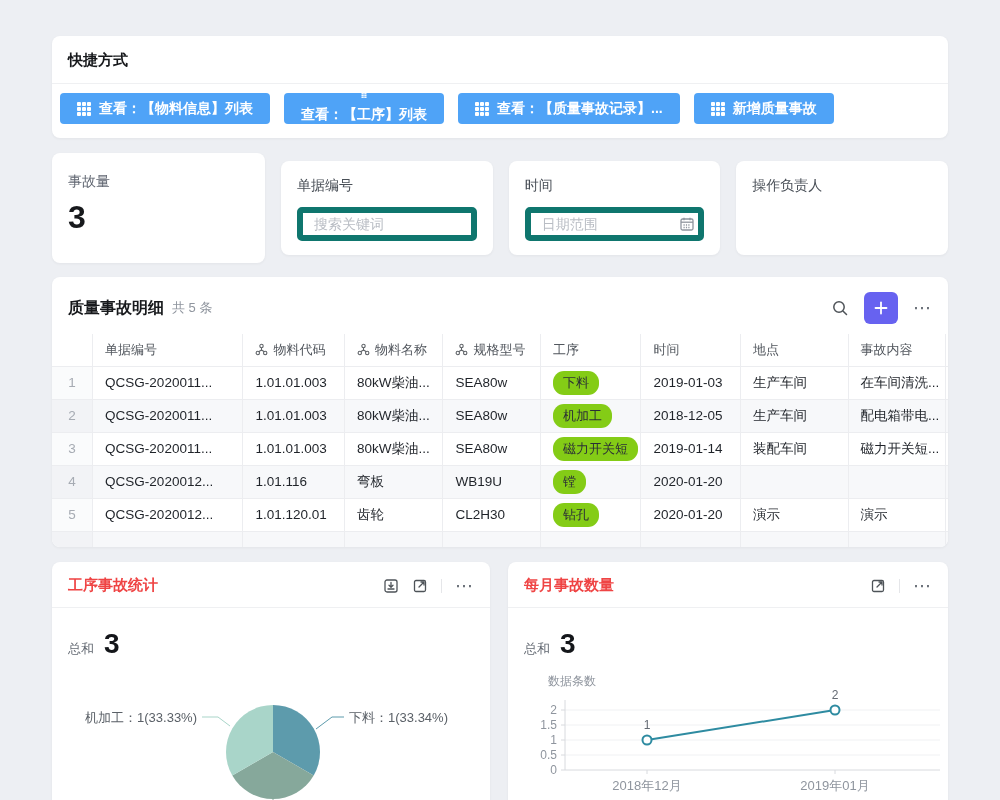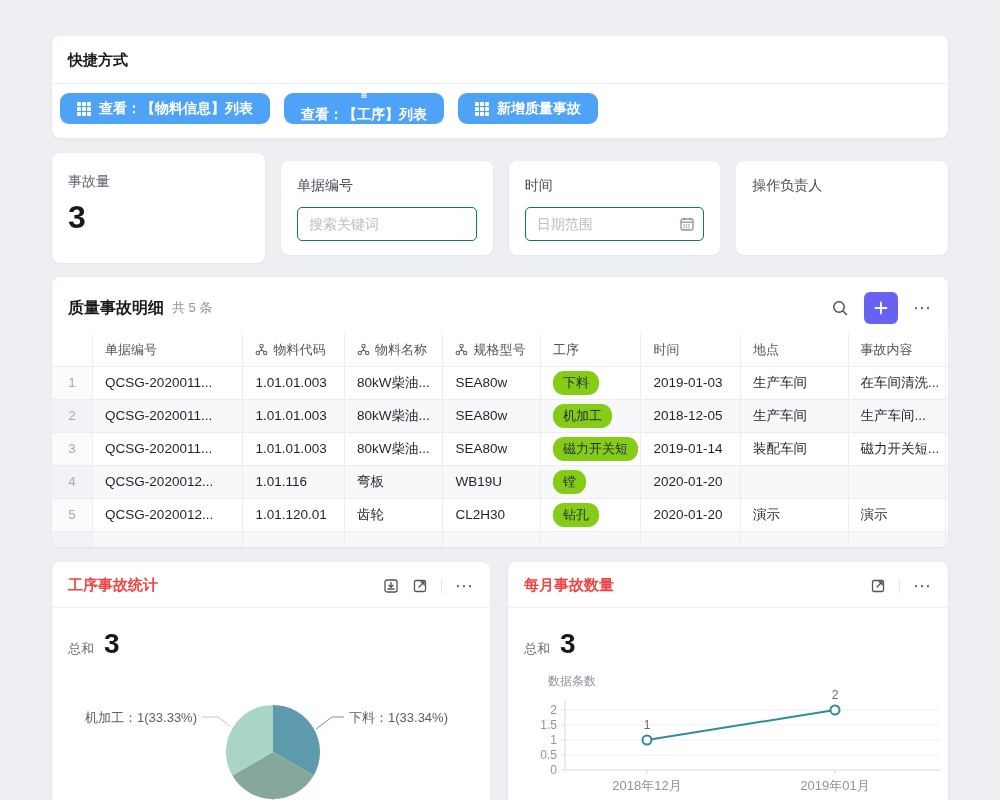--- a/index.html
+++ b/index.html
@@ -7,32 +7,32 @@
   body { background:#edeff3; font-family:"Liberation Sans","DejaVu Sans",sans-serif; color:#1f2329; }
   .page { width:1000px; height:800px; padding:36px 52px 0; overflow:hidden; }
   .card { background:#fff; border-radius:8px; box-shadow:0 1px 3px rgba(31,35,41,.05); }
 
   
   .shortcuts .title-row { padding:15px 16px 13px; }
   .shortcuts h2 { font-size:15px; font-weight:600; color:#17191c; }
   .hdivider { height:1px; background:#eff0f2; }
   .btn-row { display:flex; gap:14px; padding:9px 8px 14px; }
   .sc-btn { display:flex; align-items:center; gap:8px; height:31px; padding:0 17px;
-    background:#4fa3f7; color:#fff; border:none; border-radius:9px;
+    background:#4fa3f7; color:#fff; border:none; border-radius:4px;
     font-size:14px; font-weight:600; font-family:inherit; cursor:pointer; white-space:nowrap; }
 
   
   .filter-row { display:grid; grid-template-columns:213px 1fr 1fr 1fr; gap:16px; margin-top:15px; height:110px; }
   .stat-card { padding:20px 16px; height:110px; }
   .stat-card .flabel { font-size:14px; color:#5f6570; }
   .stat-card .fvalue { font-size:32px; font-weight:600; margin-top:8px; color:#17191c; }
   .input-card { height:94px; margin-top:8px; padding:16px; }
   .input-card .flabel { font-size:14px; color:#494f57; }
   .fctrl { position:relative; margin-top:12px; }
-  .fctrl input, .fctrl .fakeselect { width:100%; height:34px; border:1px solid #0f766e; border-radius:5px;
+  .fctrl input, .fctrl .fakeselect { width:100%; height:34px; border:6px solid #0f766e; border-radius:5px;
     padding:0 30px 0 11px; font-size:14px; font-family:inherit; color:#1f2329; background:#fff; display:flex; align-items:center; }
   .fctrl input::placeholder { color:#b9bdc4; }
   .fctrl .ph { color:#b9bdc4; font-size:14px; }
   .fctrl .ficon { position:absolute; right:9px; top:50%; transform:translateY(-50%); display:flex; }
 
   
   .table-card { margin-top:14px; height:270px; overflow:hidden; }
   .tc-head { display:flex; align-items:center; padding:15px 16px 10px; }
   .tc-head h2 { font-size:16px; font-weight:600; color:#17191c; }
   .tc-count { font-size:13px; color:#8f959e; margin-left:8px; }
@@ -109,20 +109,34 @@
             <rect x="0" y="0" width="4" height="4" rx="0.9"></rect>
             <rect x="5" y="0" width="4" height="4" rx="0.9"></rect>
             <rect x="10" y="0" width="4" height="4" rx="0.9"></rect>
             <rect x="0" y="5" width="4" height="4" rx="0.9"></rect>
             <rect x="5" y="5" width="4" height="4" rx="0.9"></rect>
             <rect x="10" y="5" width="4" height="4" rx="0.9"></rect>
             <rect x="0" y="10" width="4" height="4" rx="0.9"></rect>
             <rect x="5" y="10" width="4" height="4" rx="0.9"></rect>
             <rect x="10" y="10" width="4" height="4" rx="0.9"></rect>
           </svg>
+          <span>查看：【质量事故记录】...</span>
+        </button>
+        <button class="sc-btn" style="background: rgb(79, 163, 247);">
+          <svg width="14" height="14" viewBox="0 0 14 14" fill="#fff">
+            <rect x="0" y="0" width="4" height="4" rx="0.9"></rect>
+            <rect x="5" y="0" width="4" height="4" rx="0.9"></rect>
+            <rect x="10" y="0" width="4" height="4" rx="0.9"></rect>
+            <rect x="0" y="5" width="4" height="4" rx="0.9"></rect>
+            <rect x="5" y="5" width="4" height="4" rx="0.9"></rect>
+            <rect x="10" y="5" width="4" height="4" rx="0.9"></rect>
+            <rect x="0" y="10" width="4" height="4" rx="0.9"></rect>
+            <rect x="5" y="10" width="4" height="4" rx="0.9"></rect>
+            <rect x="10" y="10" width="4" height="4" rx="0.9"></rect>
+          </svg>
           <span>新增质量事故</span>
         </button>
       </div>
   </section>
 
   <section class="filter-row">
     <div class="card stat-card">
       <div class="flabel">事故量</div>
       <div class="fvalue">3</div>
     </div>
@@ -270,21 +284,21 @@
             </tr>
             <tr>
               <td class="idx">2</td>
               <td>QCSG-2020011...</td>
               <td>1.01.01.003</td>
               <td>80kW柴油...</td>
               <td>SEA80w</td>
               <td><span class="badge">机加工</span></td>
               <td>2018-12-05</td>
               <td>生产车间</td>
-              <td>生产车间...</td>
+              <td>配电箱带电...</td>
               <td></td>
             </tr>
             <tr>
               <td class="idx">3</td>
               <td>QCSG-2020011...</td>
               <td>1.01.01.003</td>
               <td>80kW柴油...</td>
               <td>SEA80w</td>
               <td><span class="badge">磁力开关短</span></td>
               <td>2019-01-14</td>

